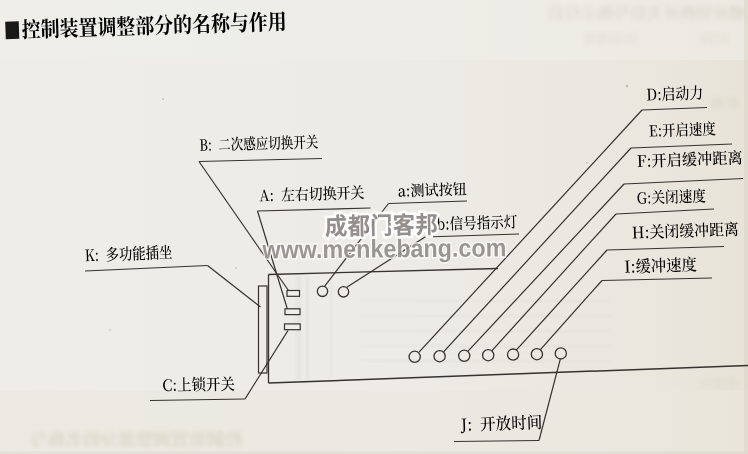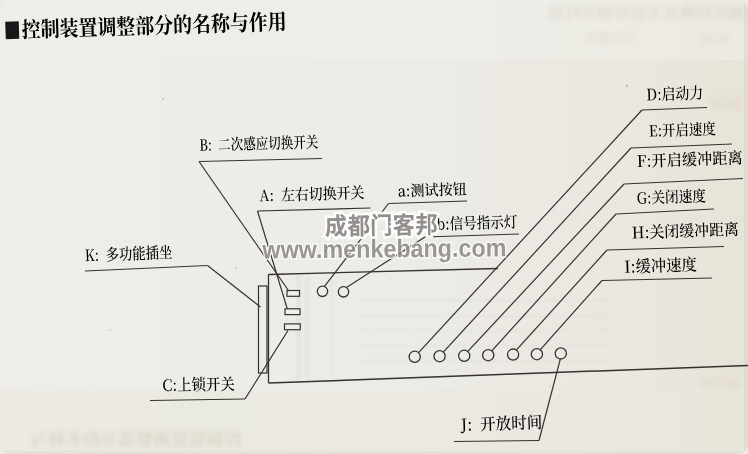--- a/index.html
+++ b/index.html
@@ -1,15 +1,15 @@
 <!DOCTYPE html>
 <html><head><meta charset="utf-8"><title>p</title>
 <style>
 html,body{margin:0;padding:0;background:#edece6;}
-#page{position:relative;width:748px;height:454px;overflow:hidden;font-family:"Liberation Sans",sans-serif;border-radius:11px;}
+#page{position:relative;width:748px;height:454px;overflow:hidden;font-family:"Liberation Sans",sans-serif;}
 </style></head>
 <body>
 <div id="page"><svg xmlns="http://www.w3.org/2000/svg" width="748" height="454" viewBox="0 0 748 454">
 <defs>
 <filter id="bl" x="-30%" y="-30%" width="160%" height="160%">
           <feGaussianBlur stdDeviation="1.1"></feGaussianBlur>
         </filter>
 <filter id="bl2" x="-30%" y="-30%" width="160%" height="160%">
           <feGaussianBlur stdDeviation="2.2"></feGaussianBlur>
         </filter>

